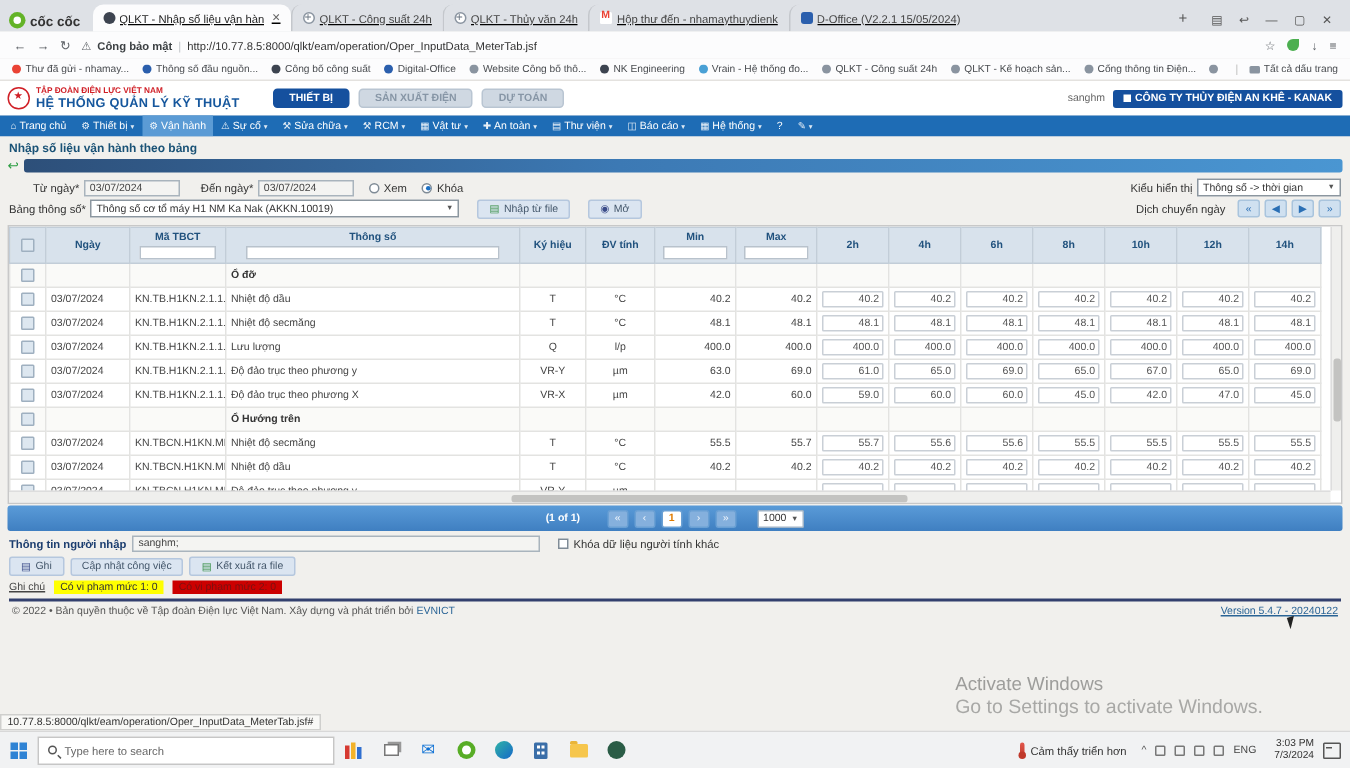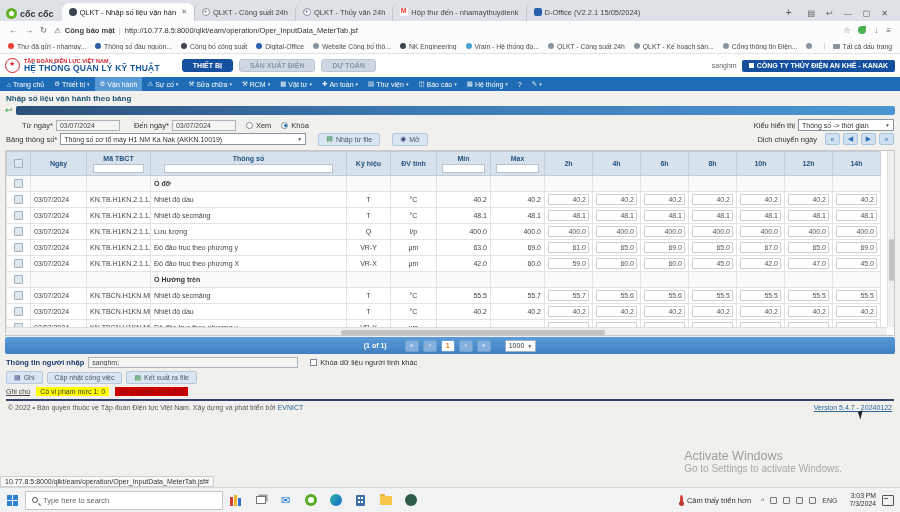--- a/index.html
+++ b/index.html
@@ -4,21 +4,21 @@
 <style>
   * { margin:0; padding:0; box-sizing:border-box; }
   html,body { width:900px; height:512px; overflow:hidden; }
   body { font-family:"Liberation Sans", sans-serif; background:#e8e6e3; display:flex; flex-direction:column; position:relative; }
 
   
   .tabbar { height:21px; background:#dee1e6; display:flex; align-items:flex-end; padding:0 4px; flex-shrink:0; }
   .brand { display:flex; align-items:center; gap:3px; font-size:9px; font-weight:bold; color:#333; padding:0 8px 2px 2px; }
   .brand-logo { width:11px; height:11px; border-radius:50%; background:#63b327; position:relative; }
   .brand-logo::after { content:""; position:absolute; left:3px; top:3px; width:5px; height:5px; border-radius:50%; background:#fff; }
-  .tab-strip { display:flex; align-items:flex-start; flex:1; min-width:0; }
+  .tab-strip { display:flex; align-items:flex-start; flex:1; min-width:0;text-decoration:underline; }
   .tab { height:18px; display:flex; align-items:center; gap:3px; padding:0 7px; font-size:7.5px; color:#444; max-width:158px; min-width:0; border-radius:7px 7px 0 0; border-left:1px solid #c4c7cc; }
   .tab.active { background:#fcfcfd; color:#222; border-left:none; }
   .tab-title { white-space:nowrap; overflow:hidden; text-overflow:ellipsis; }
   .tab-close { font-size:7px; color:#666; padding-left:2px; }
   .fav { width:8px; height:8px; border-radius:50%; flex-shrink:0; display:inline-block; }
   .fav-globe { background:#fff; border:1px solid #8a94a0; position:relative; }
   .fav-globe::after{ content:"+"; position:absolute; left:0px; top:-2.5px; font-size:8px; color:#6b7683; }
   .fav-globe-dark { background:#3d4450; }
   .fav-gmail { background:#fff; border-radius:1px; position:relative; }
   .fav-gmail::after { content:"M"; position:absolute; left:0.5px; top:-1.5px; font-size:7px; font-weight:bold; color:#ea4335; }
@@ -107,35 +107,35 @@
   .paginator { height:17px; margin:1px 5px 0; background:linear-gradient(#5a9bd8,#3f7fc1); border-radius:2px; display:flex; align-items:center; justify-content:center; gap:4px; color:#fff; font-size:7px; flex-shrink:0; }
   .pg-label { margin-right:14px; font-weight:bold; }
   .pg-btn { width:14px; height:12px; background:#85b0dd; border:1px solid #6aa0d4; border-radius:2px; color:#eef4fb; display:flex; align-items:center; justify-content:center; font-size:7px; }
   .pg-btn.cur { background:#fff; color:#e07b00; font-weight:bold; }
   .pg-size { background:#fff; color:#333; border:1px solid #9fb4c8; border-radius:1px; height:12px; display:flex; align-items:center; gap:3px; padding:0 3px; margin-left:10px; font-size:7px; }
 
   
   .footer { padding:3px 6px 0; font-size:7.5px; color:#333; flex-shrink:0; }
   .f-row { display:flex; align-items:center; margin-bottom:3px; }
   .f-lbl { font-weight:bold; color:#1a3c6e; margin-right:4px; }
-  .user-inp { width:210px; height:11px; }
+  .user-inp { width:272px; height:11px; }
   .chk { width:7px; height:7px; border:1px solid #7f8b96; background:#fff; margin:0 3px 0 12px; }
   .badge1 { background:#ffff00; color:#333; padding:1px 4px; font-size:7px; margin-left:6px; }
   .badge2 { background:#cc0000; color:#7a1010; padding:1px 4px; font-size:7px; margin-left:6px; }
   .note-lbl { text-decoration:underline; color:#444; font-size:7px; }
   .f-divider { height:2px; background:#33406e; margin:2px 0 2px; }
   .copy-row { display:flex; justify-content:space-between; align-items:center; padding:1px 2px 2px; font-size:7px; color:#555; }
   .link { color:#2a6496; }
   .version-link { color:#2a6496; text-decoration:underline; position:relative; }
   .cursor { position:absolute; right:28px; top:7px; width:0; height:0; border-left:5px solid #222; border-bottom:8px solid transparent; transform:rotate(-18deg); }
 
   .desktop-filler { flex:1; position:relative; }
   .watermark { position:absolute; right:58px; top:36px; color:#9d9d9b; }
   .wm1 { font-size:12.5px; }
-  .wm2 { font-size:10px; color:#a8a8a6; }
+  .wm2 { font-size:13px; color:#a8a8a6; }
   .status-tip { position:absolute; left:0; bottom:0; background:#f8f8f6; border:1px solid #cfcfcd; font-size:7px; color:#333; padding:1px 4px; white-space:nowrap; }
 
   
   .taskbar { height:25px; background:#f1f2f3; border-top:1px solid #d8d8d8; display:flex; align-items:center; flex-shrink:0; }
   .start { width:30px; display:flex; justify-content:center; }
   .win-glyph { display:grid; grid-template-columns:5px 5px; grid-gap:1px; }
   .win-glyph div { width:5px; height:5px; background:#2f83d4; }
   .tb-search { width:198px; height:19px; background:#fff; border:1px solid #c6c6c6; display:flex; align-items:center; gap:5px; padding:0 6px; font-size:7.5px; color:#666; }
   .mag { width:6px; height:6px; border:1.2px solid #555; border-radius:50%; position:relative; flex-shrink:0; }
   .mag::after { content:""; position:absolute; width:3px; height:1.2px; background:#555; left:5px; top:6px; transform:rotate(45deg); }

